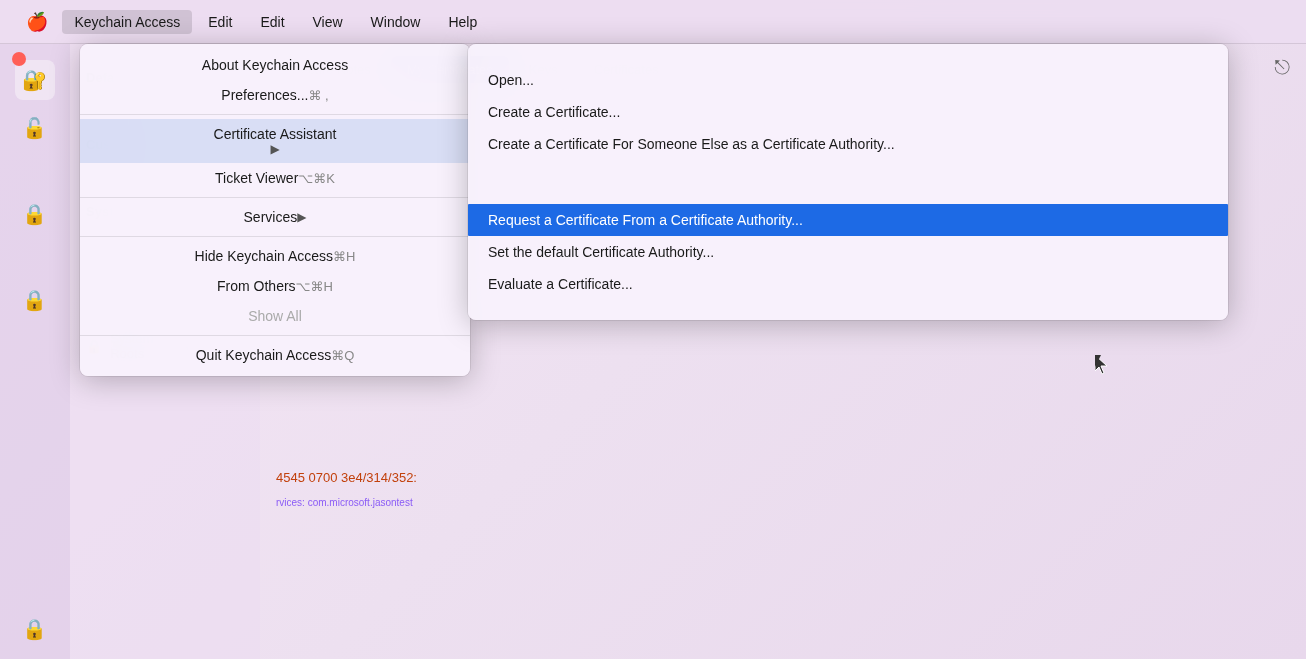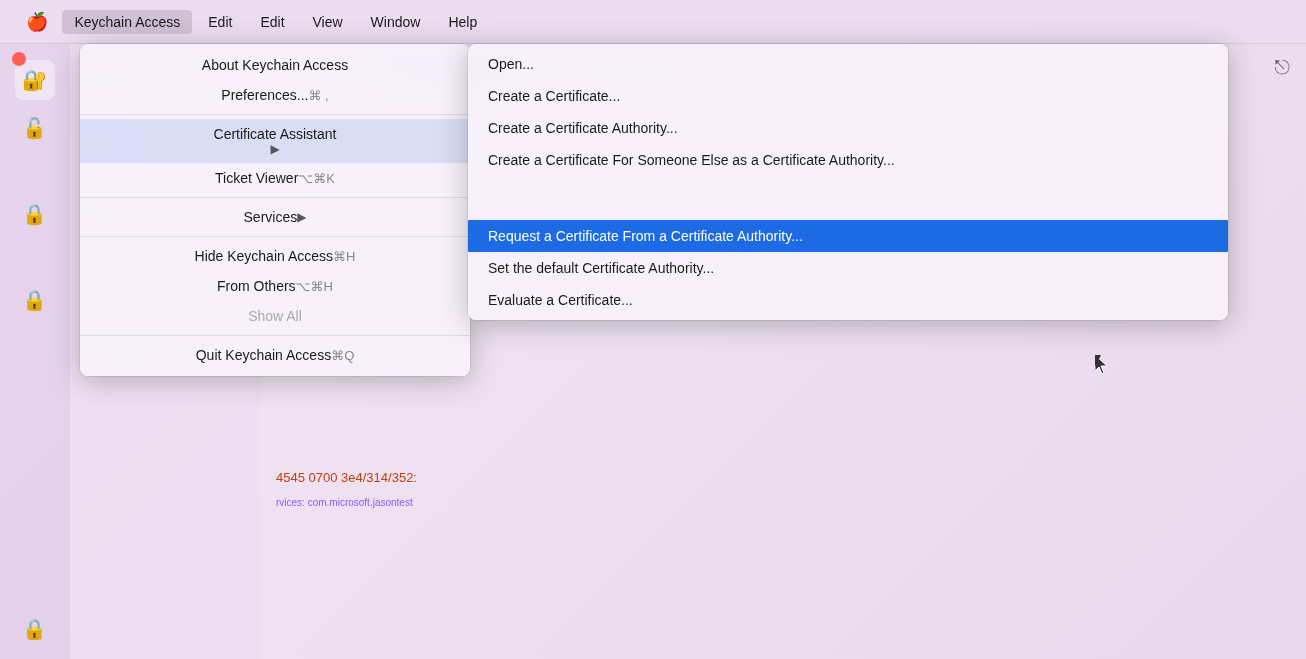--- a/index.html
+++ b/index.html
@@ -239,21 +239,21 @@
     
     .submenu {
       position: absolute;
       top: 44px;
       left: 468px;
       width: 760px;
       background: rgba(248, 242, 252, 0.97);
       backdrop-filter: blur(20px);
       border-radius: 8px;
       box-shadow: 0 4px 30px rgba(0,0,0,0.25), 0 0 0 1px rgba(0,0,0,0.08);
-      padding: 4px 0;
+      padding: 20px 0;
       z-index: 101;
     }
 
     .submenu-item {
       display: flex;
       align-items: center;
       padding: 8px 20px;
       font-size: 14px;
       color: #1a1a1a;
       cursor: pointer;
@@ -404,23 +404,20 @@
 <div class="submenu">
 
   <div class="submenu-item">
     <span>Open...</span>
   </div>
 
   <div class="submenu-item">
     <span>Create a Certificate...</span>
   </div>
 
-  <div class="submenu-item">
-    <span>Create a Certificate Authority...</span>
-  </div>
 
   <div class="submenu-item">
     <span>Create a Certificate For Someone Else as a Certificate Authority...</span>
   </div>
 
   <div class="submenu-item highlighted">
     <span>Request a Certificate From a Certificate Authority...</span>
   </div>
 
   <div class="submenu-item">

